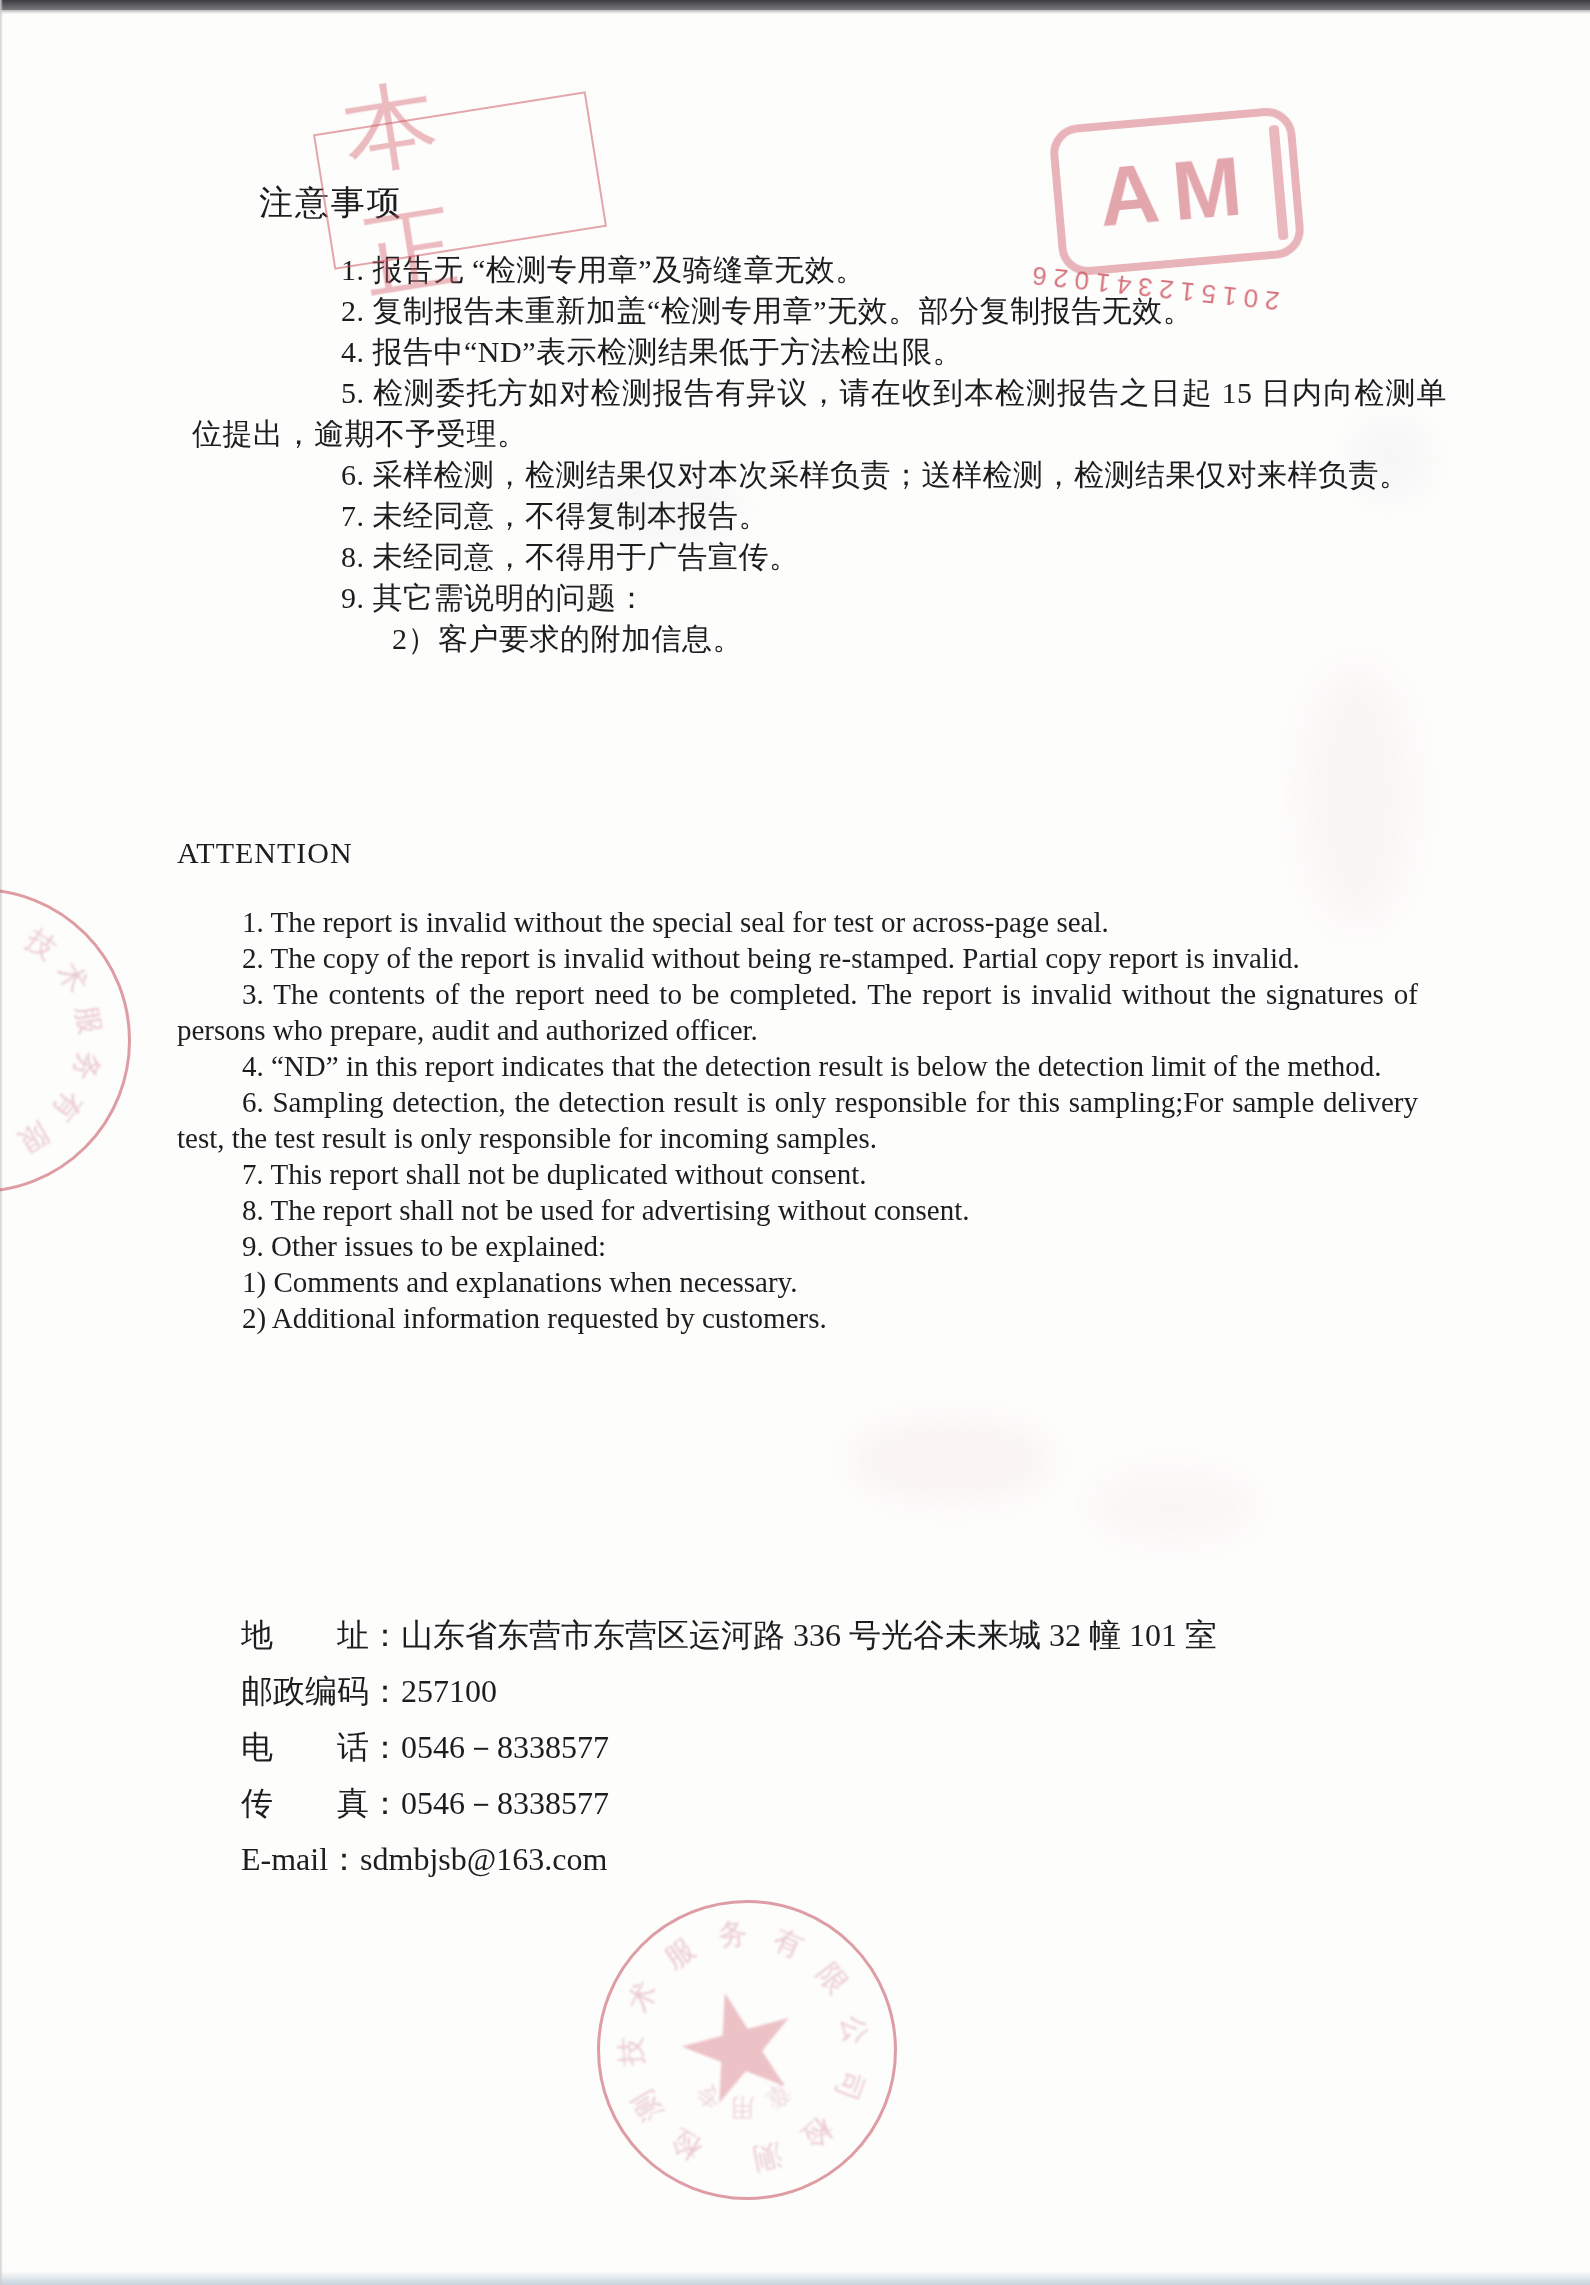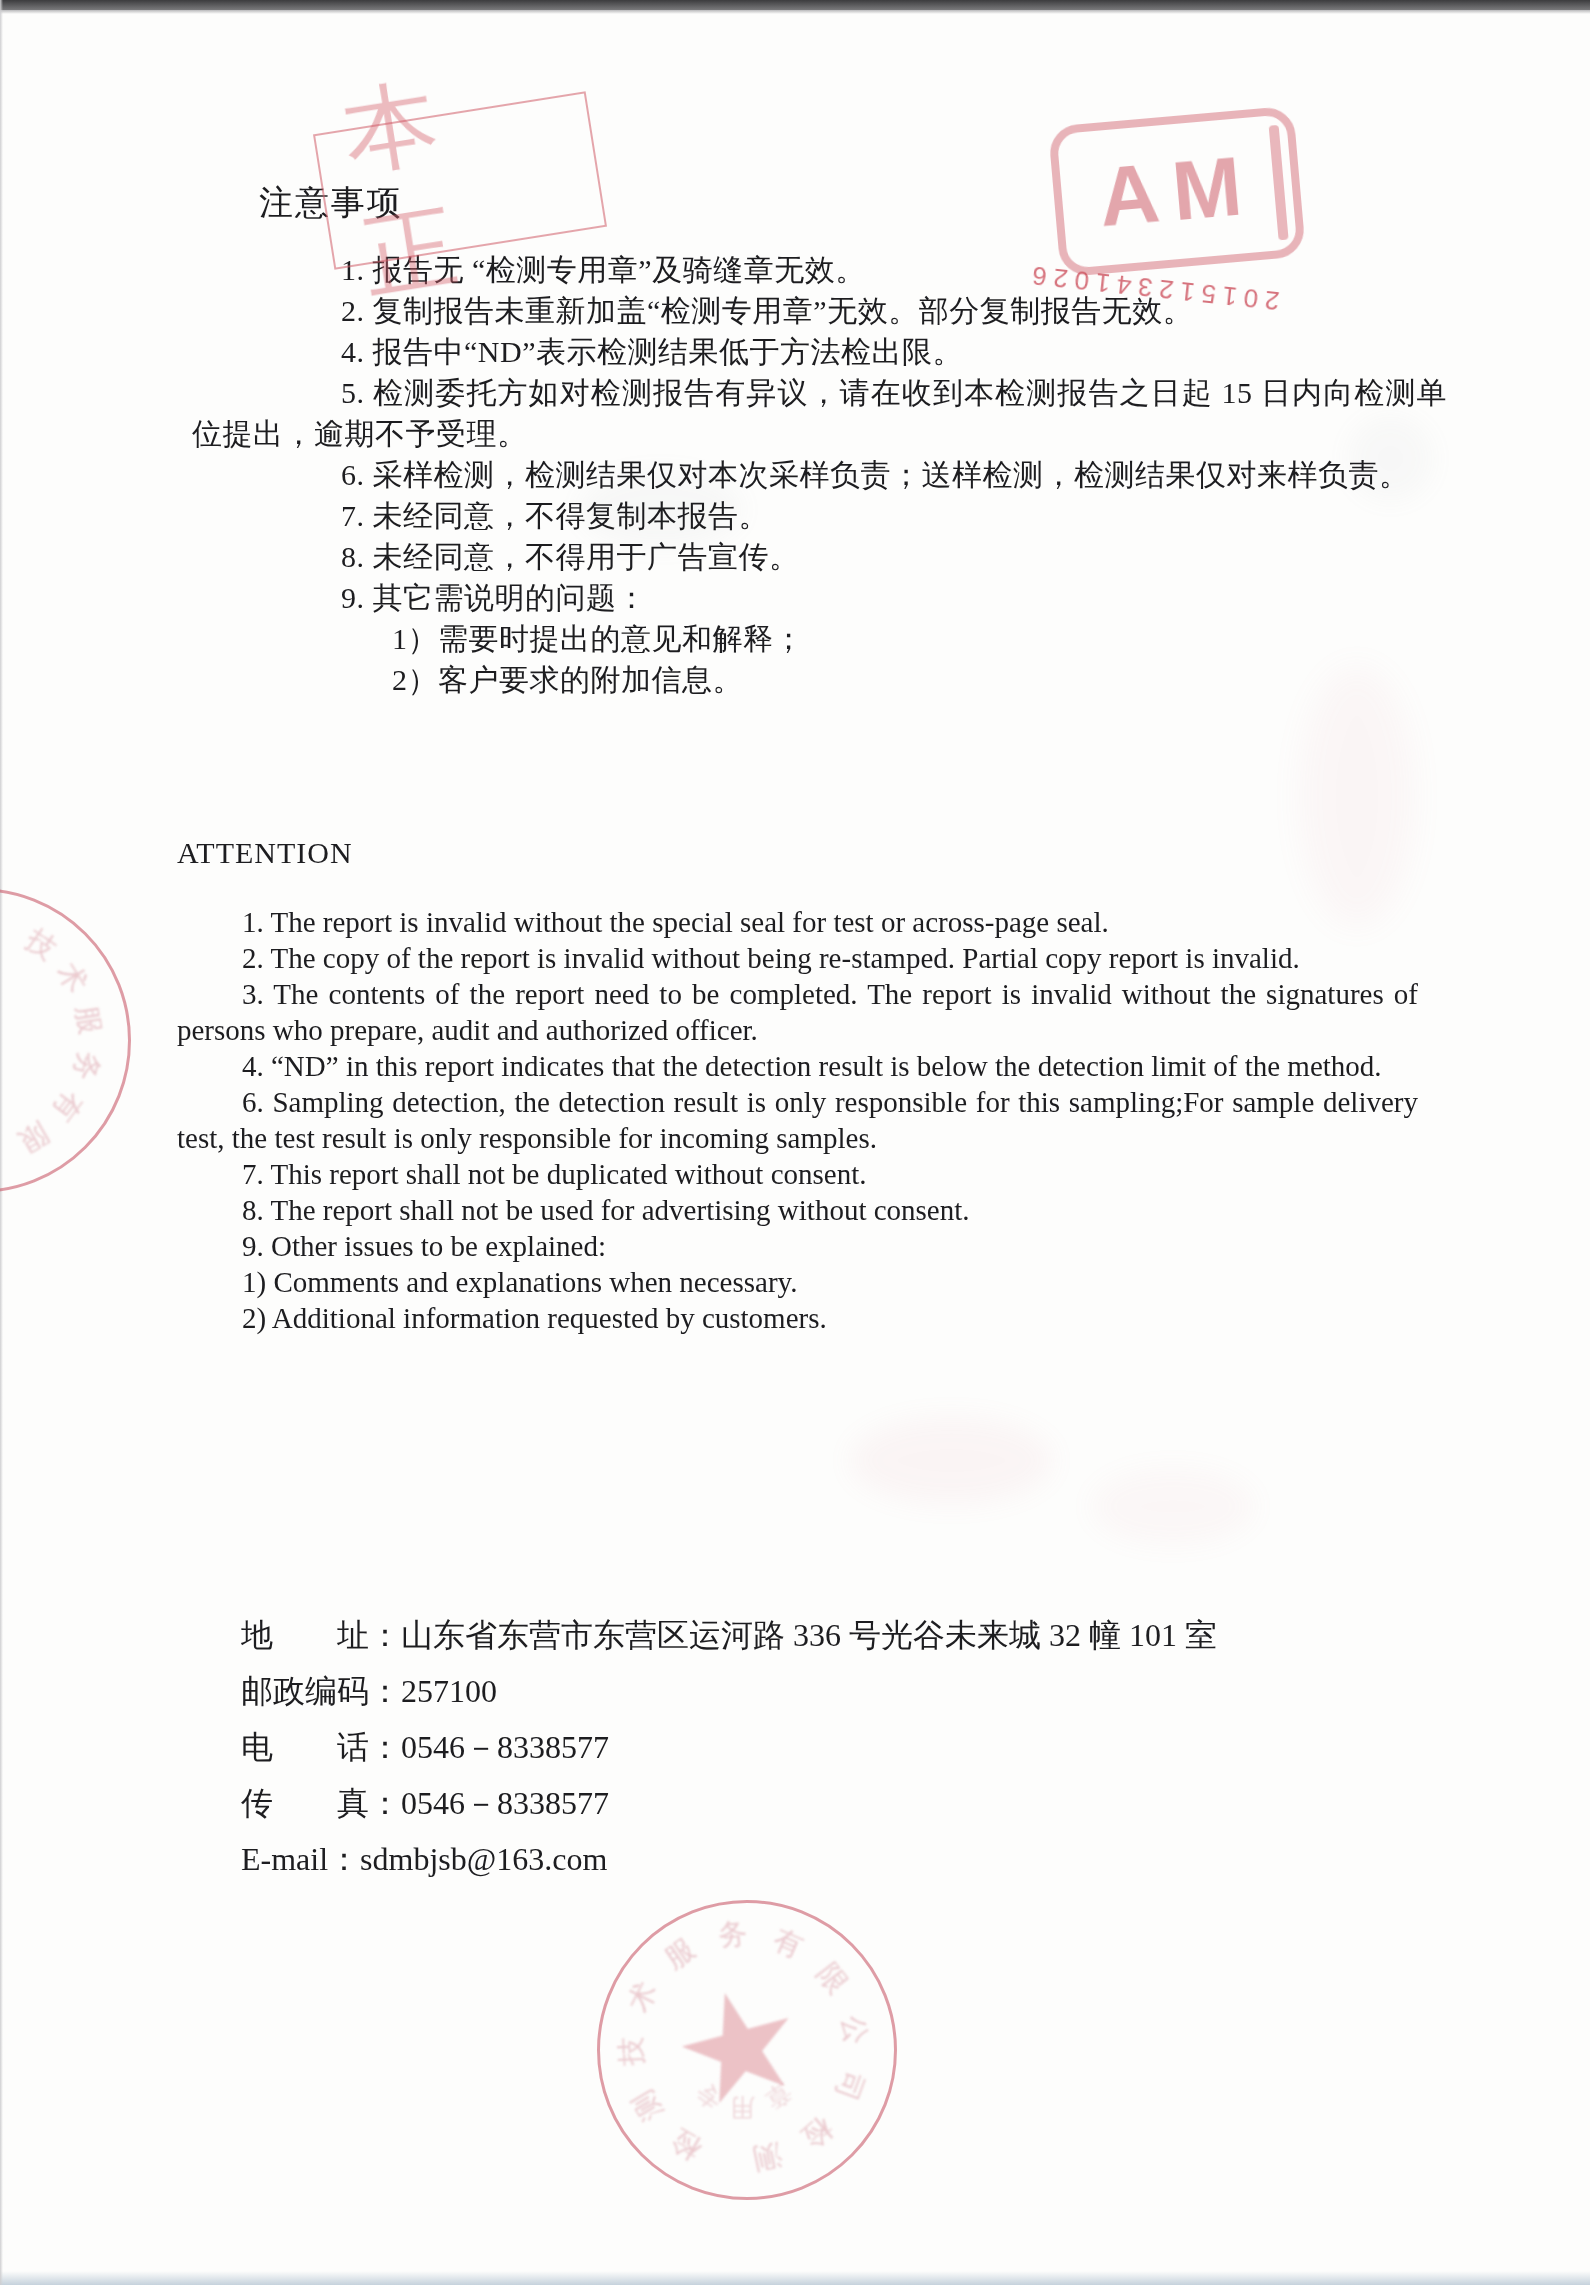--- a/index.html
+++ b/index.html
@@ -139,23 +139,20 @@
         </p>
 
         <p class="zh-item">
           <span>8. 未经同意，不得用于广告宣传。</span>
         </p>
 
         <p class="zh-item">
           <span>9. 其它需说明的问题：</span>
         </p>
 
-        <p class="zh-item sub">
-          <span>1）需要时提出的意见和解释；</span>
-        </p>
 
         <p class="zh-item sub">
           <span>2）客户要求的附加信息。</span>
         </p>
       </div>
   </div>
 
   <div class="en-block">
     <p class="en-heading">ATTENTION</p>
     <div>

